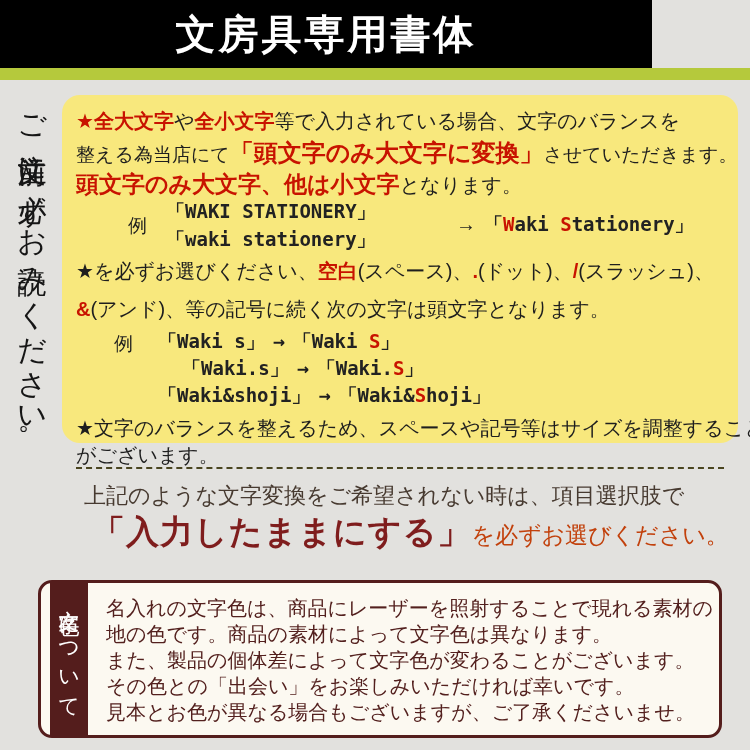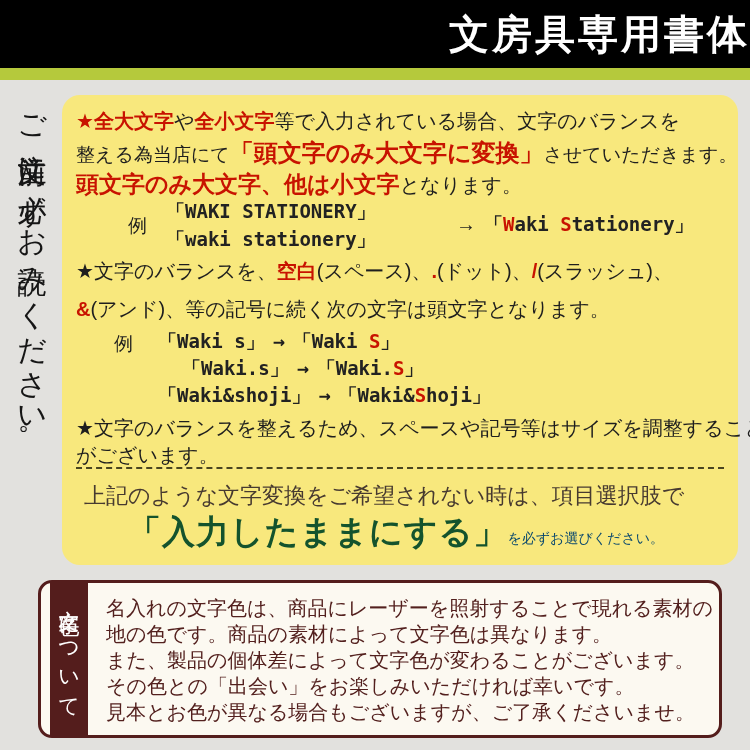--- a/index.html
+++ b/index.html
@@ -6,54 +6,54 @@
   html,body { width:750px; height:750px; }
   body {
     font-family:"Liberation Sans","DejaVu Sans",sans-serif;
     background:#e2e1de;
     position:relative;
     overflow:hidden;
   }
   .canvas { position:absolute; left:0; top:0; width:750px; height:750px; background:#e2e1de; }
 
   
-  .header { position:absolute; left:0; top:0; width:750px; height:68px; background:#000; display:flex; align-items:center; justify-content:flex-end; }
+  .header { position:absolute; left:0; top:0; width:652px; height:68px; background:#000; display:flex; align-items:center; justify-content:center; }
   .header-title { color:#fff; font-size:40px; font-weight:bold; letter-spacing:3px; }
   .stripe { position:absolute; left:0; top:68px; width:750px; height:12px; background:#b5c93c; }
 
   
   .side-note {
     position:absolute; left:0; top:96px; width:64px; height:470px;
     display:flex; align-items:flex-start; justify-content:center;
   }
   .side-note span {
     writing-mode:vertical-rl; text-orientation:upright;
     font-family:"Liberation Serif","DejaVu Serif",serif;
     font-size:29px; color:#161616; letter-spacing:2px; line-height:1;
   }
 
   
   .notice-box {
-    position:absolute; left:62px; top:95px; width:676px; height:470px;
+    position:absolute; left:62px; top:95px; width:676px; height:348px;
     background:#f8e87d; border-radius:18px;
   }
   .abs { position:absolute; white-space:nowrap; }
   .t20 { font-size:20px; color:#1e1e1e; }
   .redb { color:#c81300; font-weight:bold; }
   .l2n { font-size:19px; color:#1e1e1e;text-align:right; }
   .l2r { font-size:24px; font-weight:bold; color:#c81300; }
   .l3r { font-size:23px; font-weight:bold; color:#c81300;margin-top:32px; }
   .mono { font-family:"DejaVu Sans Mono",monospace; font-weight:bold; font-size:19px; color:#222; }
   .mono .redb { font-family:inherit; }
   .ex-label { font-size:19px; color:#1e1e1e; }
   .arrow { font-size:20px; color:#1e1e1e; margin:0 8px; }
   .sep { position:absolute; left:14px; right:14px; top:372px; border-top:2px dashed #4a4520; }
   .foot1 { font-size:22px; color:#473a30; }
-  .foot-red { font-size:33px; font-weight:bold; color:#14532d; letter-spacing:1px;margin-left:36px; }
-  .foot-tail { font-size:14px; color:#0c4a6e;margin-top:36px; }
+  .foot-red { font-size:33px; font-weight:bold; color:#7f1d1d; letter-spacing:1px; }
+  .foot-tail { font-size:23px; color:#c2410c;margin-top:36px; }
 
   
   .color-box {
     position:absolute; left:38px; top:580px; width:684px; height:158px;
     background:#fcf9f1; border:3px solid #541d1c; border-radius:14px;
   }
   .color-tab {
     position:absolute; left:9px; top:0; bottom:0; width:38px; background:#541d1c;
     display:flex; align-items:flex-start; justify-content:center; padding-top:10px;
   }
@@ -88,21 +88,21 @@
 
     <div class="abs" style="left:14px; top:42px;"><span class="l2n">整える為当店にて</span><span class="l2r">「頭文字のみ大文字に変換」</span><span class="l2n">させていただきます。</span></div>
 
     <div class="abs" style="left:14px; top:74px;"><span class="l3r">頭文字のみ大文字、他は小文字</span><span class="t20">となります。</span></div>
 
     <div class="abs ex-label" style="left:66px; top:118px;">例</div>
     <div class="abs mono" style="left:104px; top:104px;">「WAKI STATIONERY」</div>
     <div class="abs mono" style="left:104px; top:132px;">「waki stationery」</div>
     <div class="abs" style="left:386px; top:117px;"><span class="arrow">→</span><span class="mono"><span>「</span><span class="redb">W</span><span>aki </span><span class="redb">S</span><span>tationery」</span></span></div>
 
-    <div class="abs t20" style="left:14px; top:163px;"><span>★文字のバランスを、</span><span class="redb">空白</span><span>(スペース)、</span><span class="redb">.</span><span>(ドット)、</span><span class="redb">/</span><span>(スラッシュ)、</span></div>
+    <div class="abs t20" style="left:14px; top:163px;"><span>★を必ずお選びください、</span><span class="redb">空白</span><span>(スペース)、</span><span class="redb">.</span><span>(ドット)、</span><span class="redb">/</span><span>(スラッシュ)、</span></div>
     <div class="abs t20" style="left:14px; top:201px;"><span class="redb">&amp;</span><span>(アンド)、等の記号に続く次の文字は頭文字となります。</span></div>
 
     <div class="abs ex-label" style="left:52px; top:236px;">例</div>
     <div class="abs mono" style="left:96px; top:234px;"><span>「Waki s」</span><span class="arrow">→</span><span>「Waki </span><span class="redb">S</span><span>」</span></div>
     <div class="abs mono" style="left:96px; top:261px;margin-left:24px;"><span>「Waki.s」</span><span class="arrow">→</span><span>「Waki.</span><span class="redb">S</span><span>」</span></div>
     <div class="abs mono" style="left:96px; top:288px;"><span>「Waki&amp;shoji」</span><span class="arrow">→</span><span>「Waki&amp;</span><span class="redb">S</span><span>hoji」</span></div>
 
     <div class="abs t20" style="left:14px; top:320px;">★文字のバランスを整えるため、スペースや記号等はサイズを調整すること</div>
     <div class="abs t20" style="left:14px; top:347px;">がございます。</div>
 

